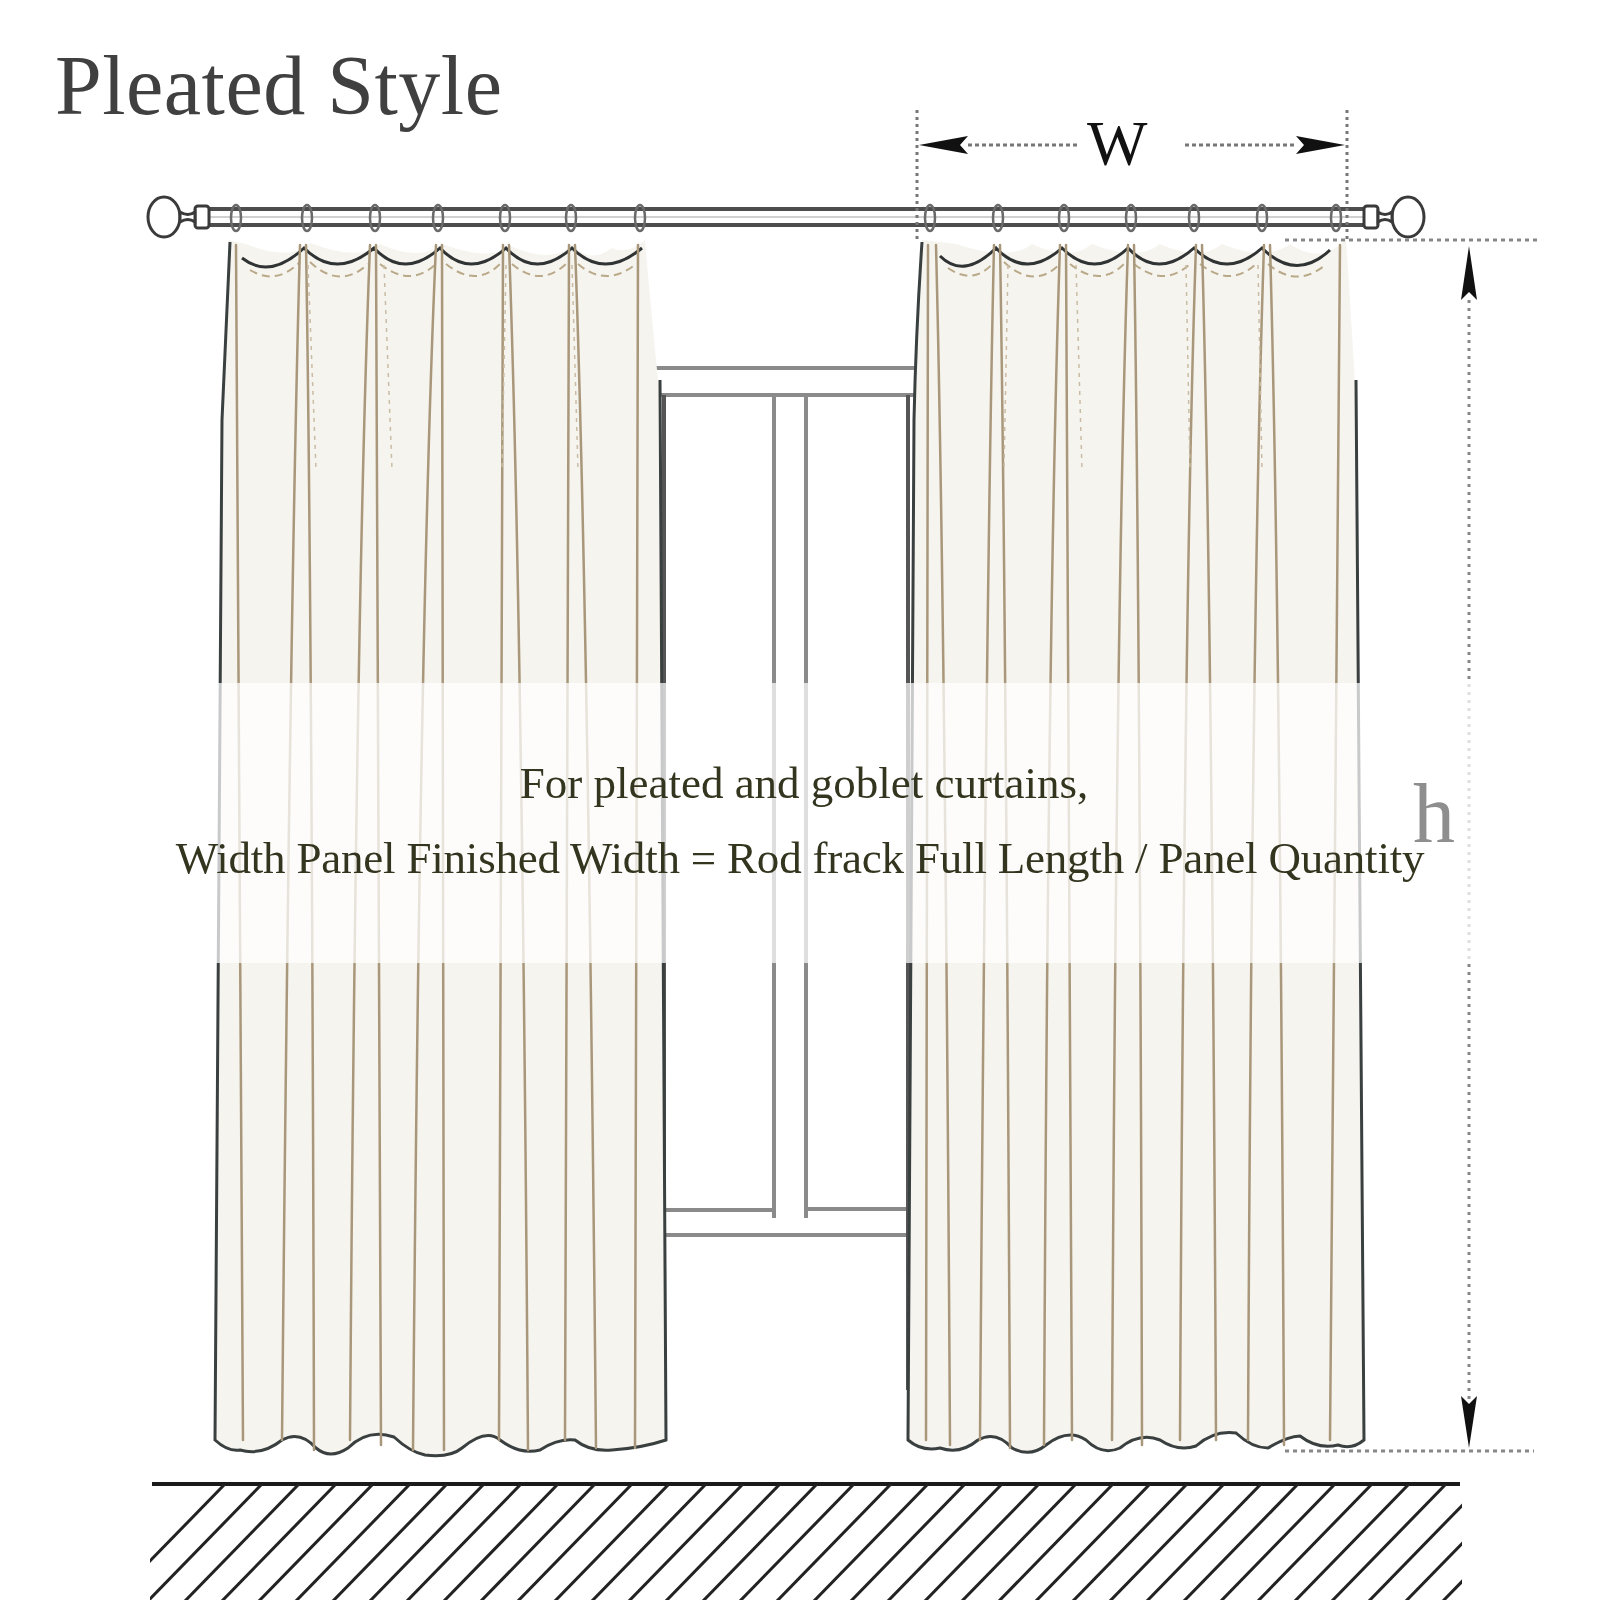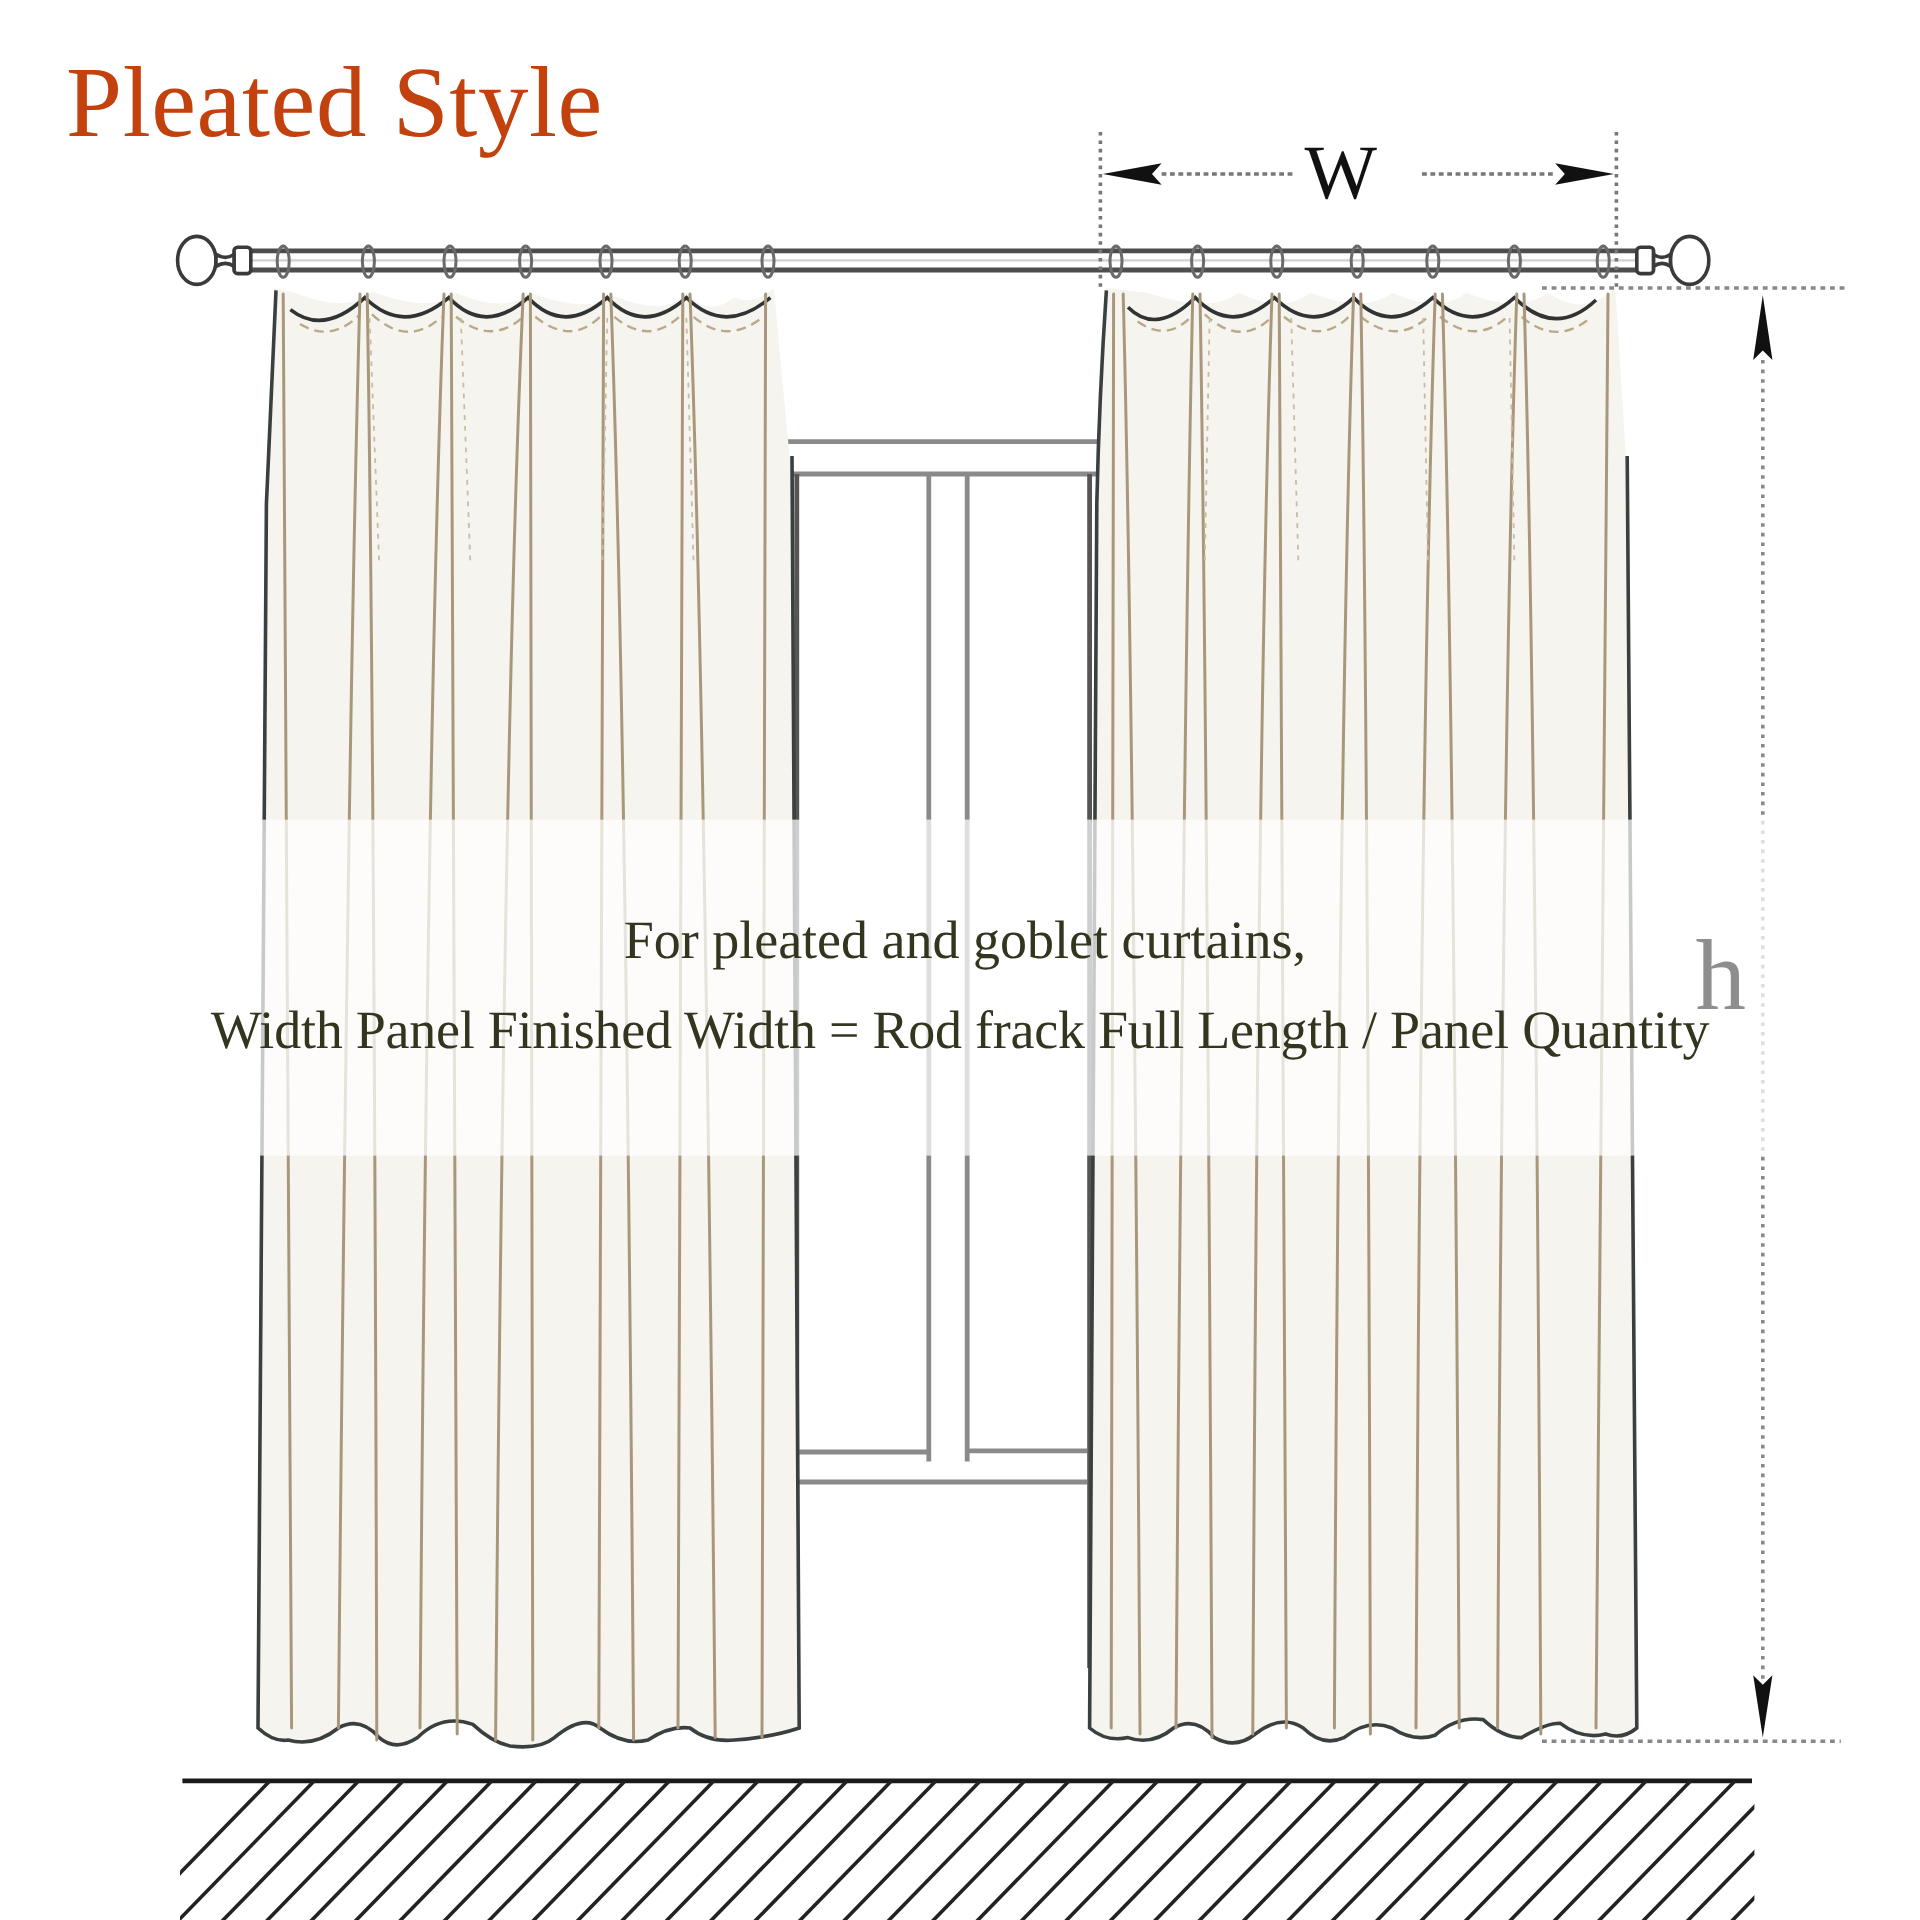--- a/index.html
+++ b/index.html
@@ -2,21 +2,21 @@
 <html><head>
   <meta charset="utf-8">
   <style>
     html, body { margin: 0; padding: 0; background: #ffffff; }
     body { width: 1600px; height: 1600px; position: relative; overflow: hidden; }
     .canvas { position: absolute; left: 0; top: 0; width: 1600px; height: 1600px; }
     svg { position: absolute; left: 0; top: 0; }
     .title {
       position: absolute; left: 55px; top: 44px;
       font-family: "Liberation Serif", "DejaVu Serif", serif;
-      font-size: 84px; color: #c2410c; letter-spacing: 0.5px;
+      font-size: 84px; color: #404040; letter-spacing: 0.5px;
       line-height: 1; white-space: nowrap;
     }
     .band {
       position: absolute; left: 0; top: 683px; width: 1600px; height: 280px;
       background: rgba(255,255,255,0.72);
     }
     .caption {
       position: absolute; left: 0; width: 1600px; text-align: center;
       font-family: "Liberation Serif", "DejaVu Serif", serif;
       color: #34351f; white-space: nowrap; line-height: 1;

